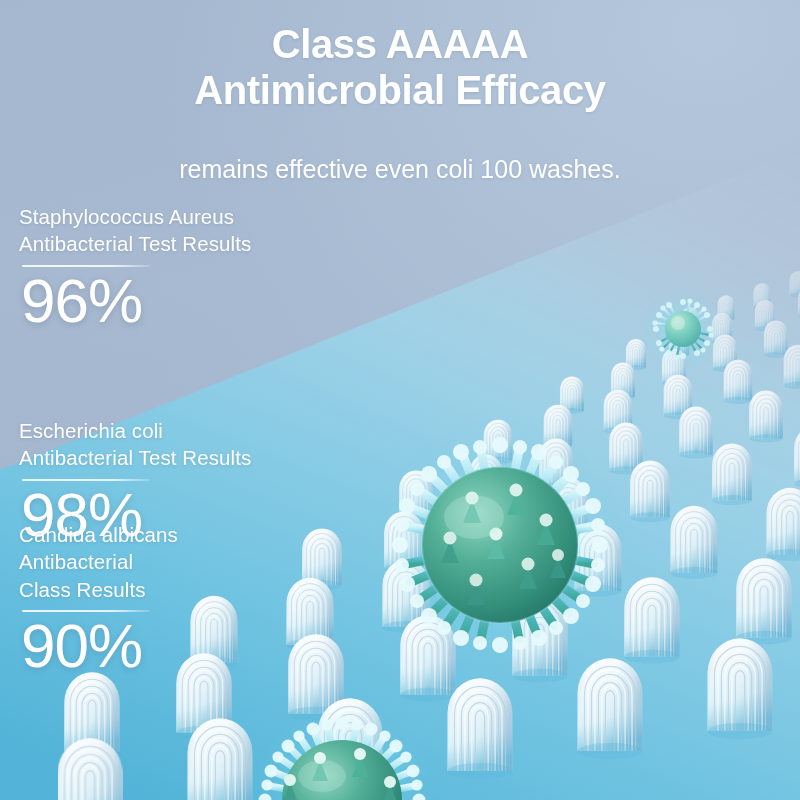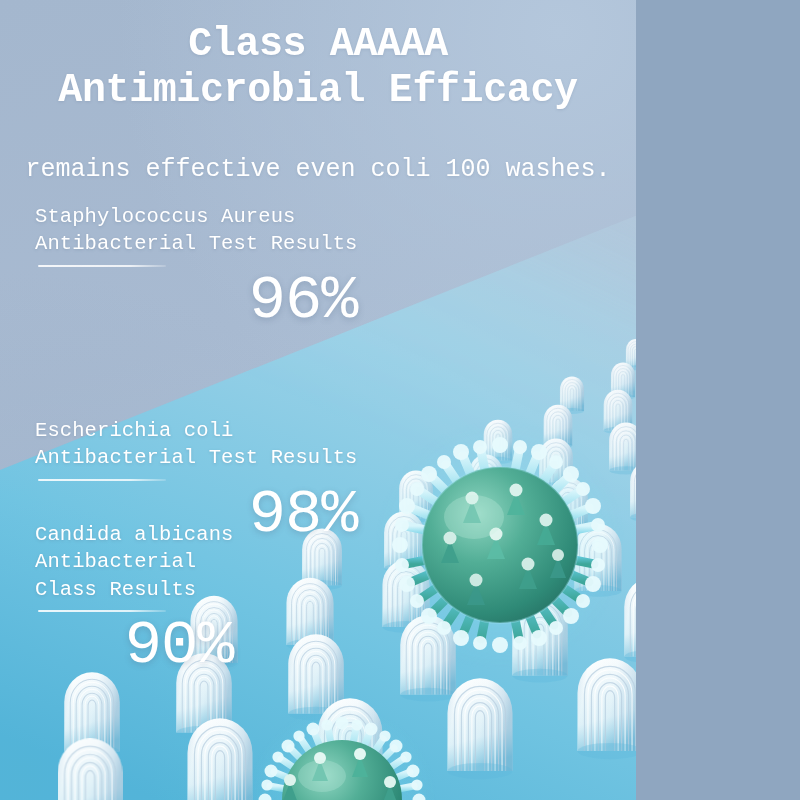--- a/index.html
+++ b/index.html
@@ -1,23 +1,23 @@
 <!DOCTYPE html>
 <html><head>
 <meta charset="utf-8">
 <title>Class AAAAA Antimicrobial Efficacy</title>
 <style>
   html,body{margin:0;padding:0;background:#8fa6c0;}
   *{box-sizing:border-box;}
 
   #poster{
     position:relative;
-    width:636px;height:800px;
+    width:800px;height:800px;
     overflow:hidden;
-    font-family:Liberation Mono, monospace;
+    font-family:Liberation Sans, sans-serif;
     background:
       radial-gradient(120% 95% at 88% 4%, #b4c7dc 0%, rgba(180,199,220,0) 58%),
       radial-gradient(115% 100% at 4% 96%, #9db1c9 0%, rgba(157,177,201,0) 62%),
       linear-gradient(163deg, #a4b7ce 0%, #a8bad1 40%, #aec0d6 72%, #b6c6da 100%);
   }
 
   
   #fabric{position:absolute;inset:0;width:800px;height:800px;display:block;}
 
   
@@ -28,36 +28,35 @@
     color:#ffffff;font-weight:700;font-size:40px;line-height:1.14;
     letter-spacing:-0.4px;margin:0;
     text-shadow:0 1px 3px rgba(90,112,138,.20);
   }
   .subhead{
     color:#ffffff;font-weight:400;font-size:25px;line-height:1.24;
     letter-spacing:0px;margin:10px 0 0 0;
     text-shadow:0 1px 3px rgba(90,112,138,.18);
   }
 
-  .stat{position:absolute;left:35px;}
+  .stat{position:absolute;left:19px;}
   .stat-name{
     color:#ffffff;font-weight:400;font-size:20.5px;line-height:1.34;
     letter-spacing:.1px;white-space:pre-line;
     text-shadow:0 1px 3px rgba(85,108,136,.26);
   }
   .stat-rule{
     width:128px;height:2px;margin:7px 0 2px 3px;
     background:linear-gradient(90deg,rgba(255,255,255,.88) 0%,rgba(255,255,255,.80) 72%,rgba(255,255,255,.18) 100%);
     border-radius:2px;
   }
   .stat-value{
     color:#ffffff;font-weight:400;font-size:62px;line-height:1.02;
     letter-spacing:-1px;margin-left:2px;
     text-shadow:0 2px 6px rgba(80,104,134,.30);
-    text-align:right;
   }
 
   #stat-staph{top:203px;}
   #stat-ecoli{top:370px;margin-top:47px;}
   #stat-candida{top:521px;}
 </style>
 </head>
 <body>
 
 <div id="poster">

